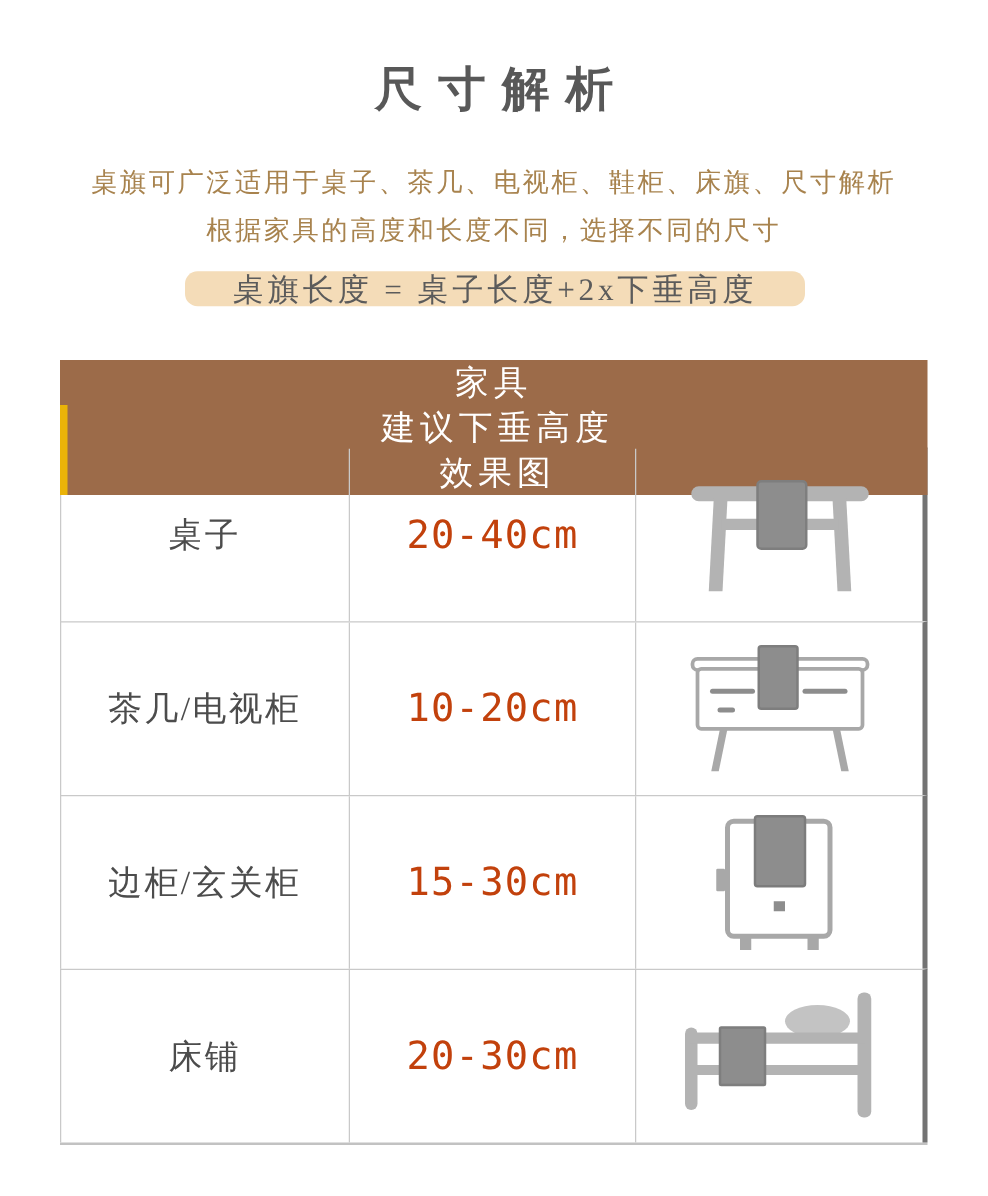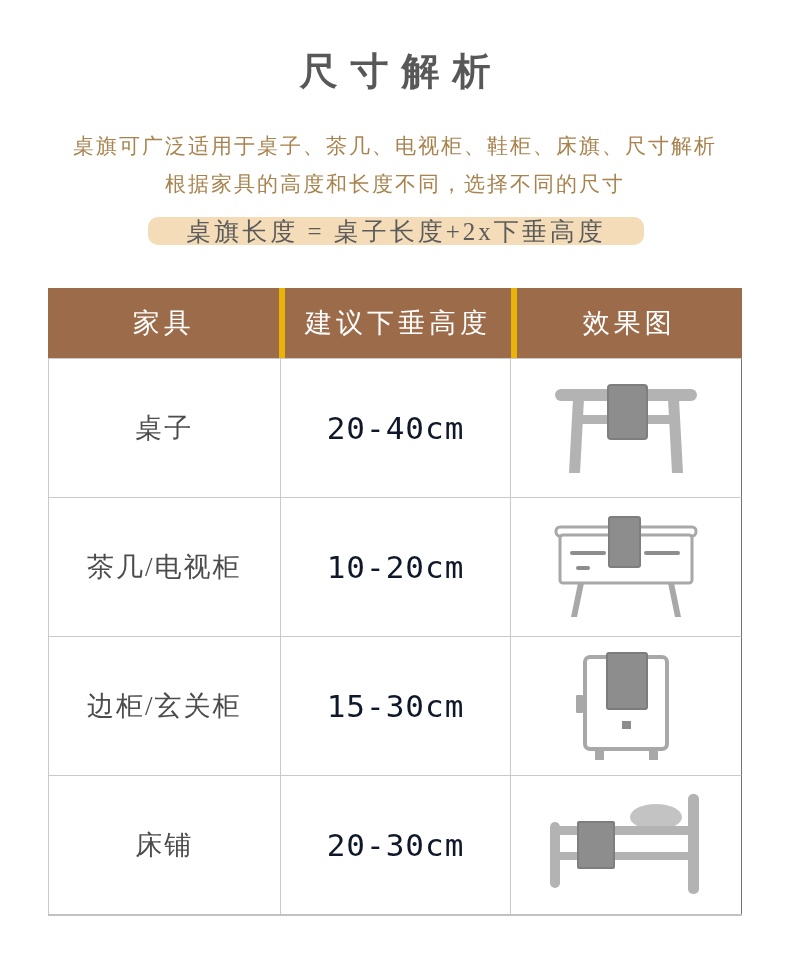--- a/index.html
+++ b/index.html
@@ -55,55 +55,55 @@
   }
   .size-table {
     position: absolute;
     top: 288px;
     left: 48px;
     width: 694px;
     border-bottom: 2px solid #c2c2c2;
   }
   .thead {
     display: grid;
-    grid-template-columns: 1fr 1fr 1fr;
+    grid-template-columns: 1fr;
     height: 70px;
   }
   .th {
     background: #9c6b49;
     color: #ffffff;
     display: flex;
     align-items: center;
     justify-content: center;
     font-size: 27px;
     letter-spacing: 4px;
     font-weight: 500;
   }
   .th + .th { border-left: 6px solid #eab308; }
   .trow {
     display: grid;
     grid-template-columns: 1fr 1fr 1fr;
     height: 139px;
     border-left: 1px solid #c9c9c9;
-    border-right: 1px solid #737373;
+    border-right: 4px solid #737373;
     border-top: 1px solid #c9c9c9;
   }
   .cell {
     display: flex;
     align-items: center;
     justify-content: center;
   }
   .cell + .cell { border-left: 1px solid #c9c9c9; }
   .furniture {
     color: #4c4c4c;
     font-size: 27px;
     letter-spacing: 2px;
   }
   .height {
-    color: #0f172a;
+    color: #c2410c;
     font-size: 31px;
     font-family: "DejaVu Sans Mono", "Liberation Mono", monospace;
     letter-spacing: 1px;
   }
   .icon-cell svg { display: block; }
 </style>
 </head>
 <body>
 
 <div class="page">

